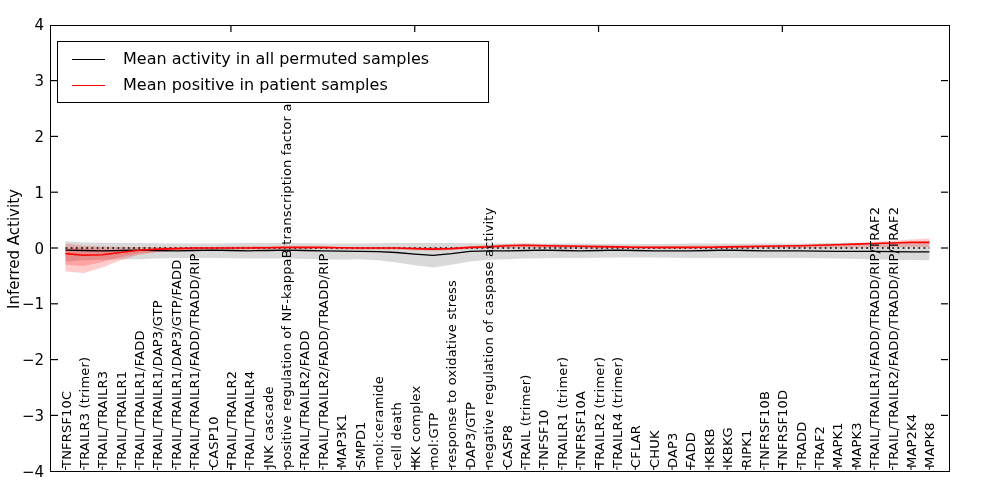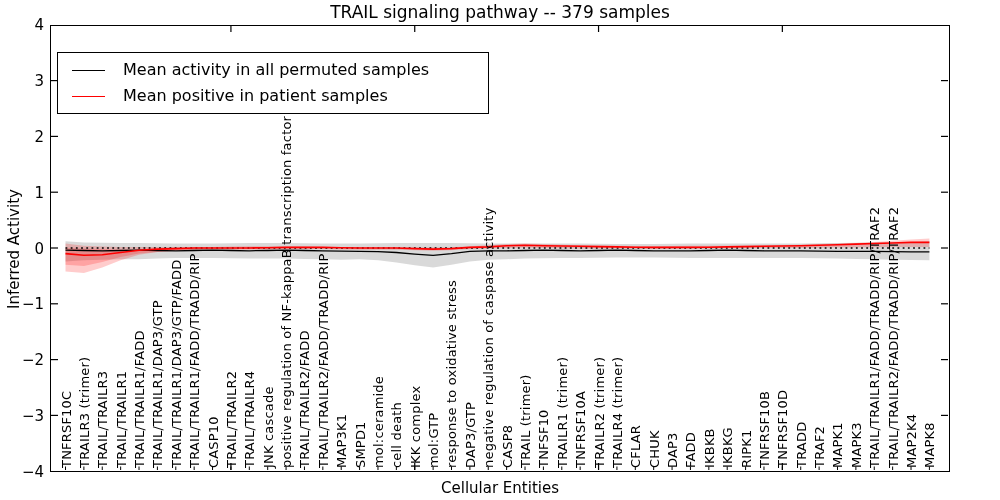--- a/index.html
+++ b/index.html
@@ -7,36 +7,35 @@
        font-family:"DejaVu Sans","Liberation Sans",sans-serif;color:#000;overflow:hidden;}
   .title{position:absolute;left:0;top:2px;width:1000px;text-align:center;
          font-size:17px;line-height:20px;}
   .plot{position:absolute;left:50px;top:25px;width:900px;height:447px;
         border:1.5px solid #000;box-sizing:border-box;background:#fff;z-index:1;}
   .plot svg{position:absolute;left:0;top:0;}
   .yticks .ytick{position:absolute;left:0;width:44px;text-align:right;
         font-size:15px;line-height:20px;z-index:2;}
   .xcats .xcat{position:absolute;white-space:nowrap;font-size:13px;line-height:13px;
         transform:rotate(-90deg);transform-origin:0 0;z-index:3;letter-spacing:0.2px;}
-  .legend{position:absolute;left:57px;top:52px;width:432px;height:62px;
+  .legend{position:absolute;left:57px;top:41px;width:432px;height:62px;
         border:1.5px solid #000;background:#fff;box-sizing:border-box;z-index:5;
         display:flex;flex-direction:column;justify-content:space-around;padding:4px 0 4px 14px;}
   .lrow{display:flex;align-items:center;gap:18px;}
   .lline{display:inline-block;width:33px;height:0;border-top:1.7px solid #000;}
   .lrow span.ltext{font-size:16px;line-height:18px;}
   .xlabel{position:absolute;left:0;top:479px;width:1000px;text-align:center;
         font-size:15px;line-height:18px;}
   .ylabel{position:absolute;left:-56px;top:240px;width:140px;text-align:center;
         font-size:15px;line-height:18px;transform:rotate(-90deg);}
 </style>
 </head>
 <body>
 
 <div class="fig">
-  <div class="title">TRAIL signaling pathway -- 379 samples</div>
 
   <div class="ylabel">Inferred Activity</div>
 
   <div class="plot">
     <svg id="chart-svg" width="897" height="444" viewBox="0 0 897 444">
         <path d="M14.5,215.3L32.9,216.4L51.3,216.7L69.6,217.0L88.0,217.0L106.4,217.3L124.8,217.5L143.2,217.5L161.5,217.5L179.9,217.3L198.3,217.0L216.7,217.0L235.1,217.0L253.5,217.3L271.8,217.5L290.2,217.5L308.6,217.5L327.0,217.3L345.4,217.0L363.7,217.0L382.1,217.0L400.5,217.0L418.9,217.3L437.3,217.5L455.6,217.5L474.0,217.5L492.4,217.5L510.8,217.5L529.2,217.5L547.5,217.8L565.9,218.1L584.3,218.1L602.7,218.1L621.1,217.8L639.4,217.5L657.8,217.5L676.2,217.5L694.6,217.5L713.0,217.5L731.4,217.5L749.7,217.5L768.1,217.3L786.5,217.0L804.9,216.7L823.3,216.4L841.6,216.1L860.0,215.9L878.4,215.3L878.4,234.3L860.0,234.0L841.6,233.7L823.3,233.2L804.9,232.9L786.5,232.6L768.1,232.3L749.7,232.0L731.4,232.0L713.0,232.0L694.6,232.0L676.2,232.0L657.8,232.0L639.4,232.0L621.1,231.8L602.7,231.5L584.3,231.5L565.9,231.5L547.5,231.8L529.2,232.0L510.8,232.0L492.4,232.3L474.0,232.6L455.6,233.2L437.3,233.7L418.9,235.4L400.5,238.7L382.1,241.5L363.7,239.3L345.4,236.5L327.0,234.3L308.6,233.2L290.2,233.7L271.8,233.2L253.5,232.9L235.1,232.6L216.7,232.6L198.3,232.6L179.9,232.3L161.5,232.0L143.2,232.0L124.8,232.0L106.4,232.6L88.0,233.2L69.6,233.2L51.3,233.7L32.9,234.3L14.5,235.4Z" fill="rgba(0,0,0,0.15)" stroke="none"></path>
         <path d="M14.5,217.5L32.9,219.8L51.3,220.6L69.6,220.9L88.0,220.9L106.4,220.9L124.8,220.9L143.2,220.9L161.5,220.9L179.9,220.6L198.3,220.3L216.7,220.3L235.1,220.3L253.5,220.6L271.8,220.9L290.2,220.9L308.6,220.9L327.0,221.2L345.4,221.4L363.7,221.4L382.1,221.4L400.5,221.2L418.9,220.3L437.3,219.2L455.6,218.1L474.0,217.5L492.4,218.1L510.8,218.7L529.2,219.2L547.5,219.5L565.9,219.8L584.3,220.0L602.7,220.3L621.1,220.0L639.4,219.8L657.8,219.8L676.2,219.8L694.6,219.5L713.0,219.2L731.4,218.9L749.7,218.7L768.1,218.1L786.5,217.5L804.9,217.0L823.3,215.9L841.6,214.7L860.0,213.6L878.4,212.5L878.4,220.9L860.0,220.9L841.6,220.9L823.3,221.2L804.9,221.4L786.5,221.4L768.1,221.7L749.7,222.0L731.4,222.0L713.0,222.0L694.6,222.3L676.2,222.6L657.8,222.6L639.4,222.6L621.1,222.8L602.7,223.1L584.3,222.8L565.9,222.6L547.5,222.6L529.2,222.6L510.8,222.3L492.4,222.0L474.0,221.4L455.6,222.0L437.3,222.6L418.9,223.1L400.5,224.2L382.1,224.8L363.7,224.2L345.4,223.7L327.0,223.7L308.6,223.7L290.2,223.4L271.8,223.1L253.5,223.1L235.1,223.1L216.7,223.4L198.3,223.7L179.9,223.7L161.5,223.7L143.2,224.2L124.8,224.8L106.4,225.9L88.0,228.7L69.6,234.3L51.3,241.5L32.9,247.1L14.5,245.4Z" fill="rgba(255,0,0,0.2)" stroke="none"></path>
         <path d="M14.5,222.0L32.9,222.6L51.3,223.1L69.6,223.7L88.0,223.7L106.4,223.1L124.8,222.8L143.2,222.6L161.5,222.0L179.9,222.0L198.3,222.0L216.7,222.0L235.1,222.0L253.5,222.0L271.8,222.0L290.2,222.0L308.6,222.0L327.0,222.0L345.4,222.0L363.7,222.0L382.1,222.0L400.5,222.0L418.9,222.0L437.3,222.0L455.6,222.0L474.0,222.0L492.4,222.0L510.8,222.0L529.2,222.0L547.5,222.0L565.9,222.0L584.3,222.0L602.7,222.0L621.1,222.0L639.4,222.0L657.8,222.0L676.2,222.0L694.6,222.0L713.0,222.0L731.4,222.0L749.7,222.0L768.1,222.0L786.5,222.0L804.9,222.0L823.3,222.0L841.6,222.0L860.0,222.0L878.4,222.0L878.4,222.0L860.0,222.0L841.6,222.0L823.3,222.0L804.9,222.0L786.5,222.0L768.1,222.0L749.7,222.0L731.4,222.0L713.0,222.0L694.6,222.0L676.2,222.0L657.8,222.0L639.4,222.0L621.1,222.0L602.7,222.0L584.3,222.0L565.9,222.0L547.5,222.0L529.2,222.0L510.8,222.0L492.4,222.0L474.0,222.0L455.6,222.0L437.3,222.0L418.9,222.0L400.5,222.0L382.1,222.0L363.7,222.0L345.4,222.0L327.0,222.0L308.6,222.0L290.2,222.0L271.8,222.0L253.5,222.0L235.1,222.0L216.7,222.0L198.3,222.0L179.9,222.0L161.5,222.0L143.2,223.7L124.8,224.8L106.4,225.9L88.0,227.6L69.6,230.9L51.3,235.9L32.9,239.9L14.5,238.7Z" fill="rgba(255,0,0,0.2)" stroke="none"></path>
         <line x1="14.5" y1="222" x2="878.4" y2="222" stroke="#000" stroke-width="1.4" stroke-dasharray="1.8 3.4"></line>
         <polyline points="14.5,224.2 32.9,224.5 51.3,224.8 69.6,224.5 88.0,224.2 106.4,224.5 124.8,224.8 143.2,224.5 161.5,224.2 179.9,224.5 198.3,224.8 216.7,224.5 235.1,224.2 253.5,224.5 271.8,224.8 290.2,225.1 308.6,225.3 327.0,225.6 345.4,226.5 363.7,228.1 382.1,229.3 400.5,227.6 418.9,225.3 437.3,224.8 455.6,224.8 474.0,224.5 492.4,224.2 510.8,224.5 529.2,224.8 547.5,224.5 565.9,224.2 584.3,224.5 602.7,224.8 621.1,224.8 639.4,224.8 657.8,224.5 676.2,224.2 694.6,224.5 713.0,224.8 731.4,224.8 749.7,224.8 768.1,225.1 786.5,225.3 804.9,225.3 823.3,225.3 841.6,225.6 860.0,225.9 878.4,225.9 " fill="none" stroke="#000000" stroke-width="1.3"></polyline>
@@ -184,14 +183,13 @@
     <div class="lrow">
       <span class="lline" style="border-top-color: rgb(0, 0, 0);"></span>
       <span class="ltext">Mean activity in all permuted samples</span>
     </div>
     <div class="lrow">
       <span class="lline" style="border-top-color: rgb(255, 0, 0);"></span>
       <span class="ltext">Mean positive in patient samples</span>
     </div>
   </div>
 
-  <div class="xlabel">Cellular Entities</div>
 </div>
 
 </body></html>

